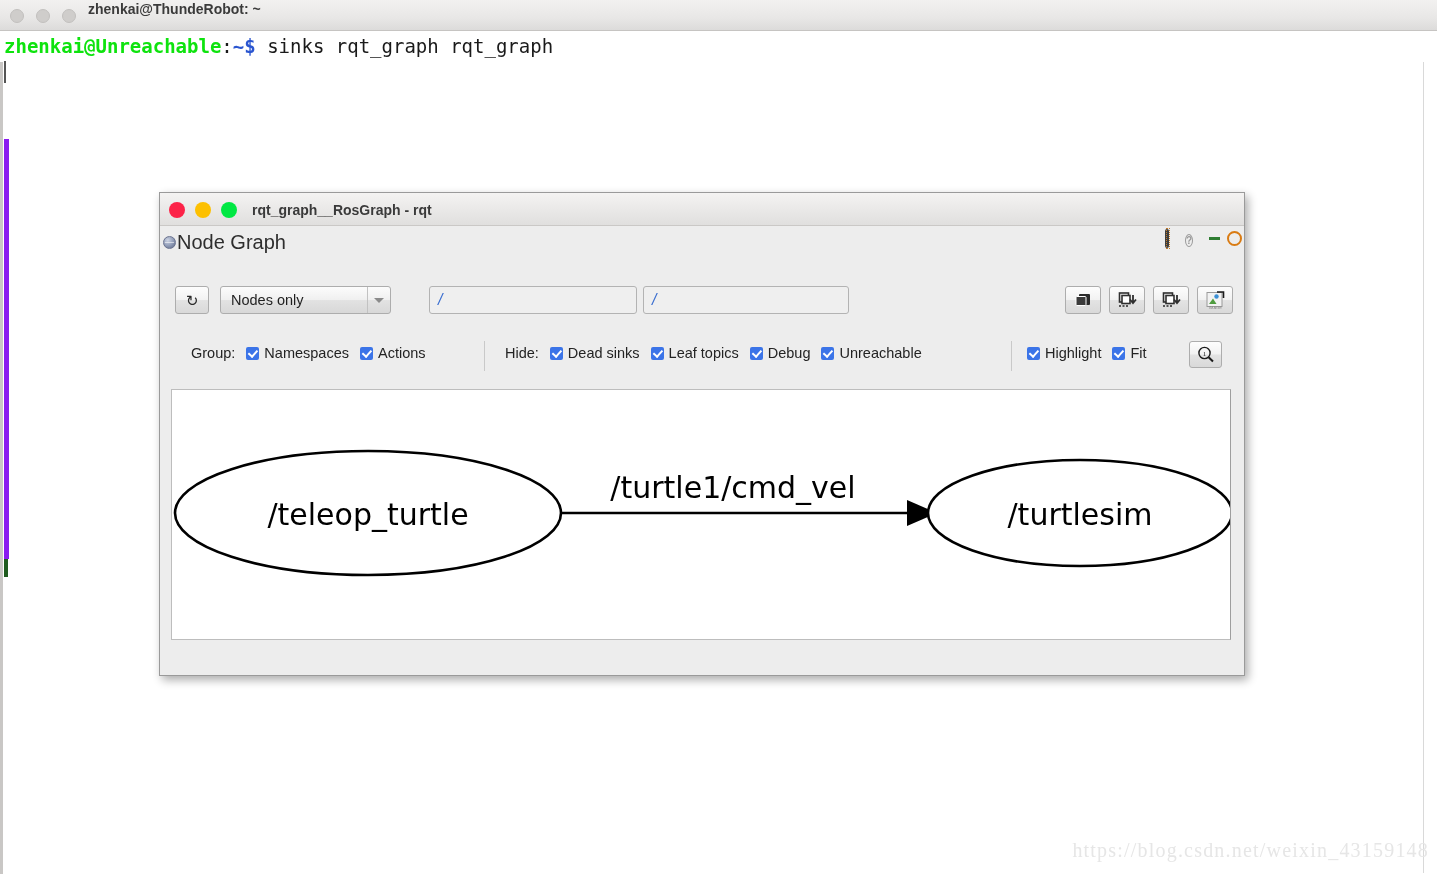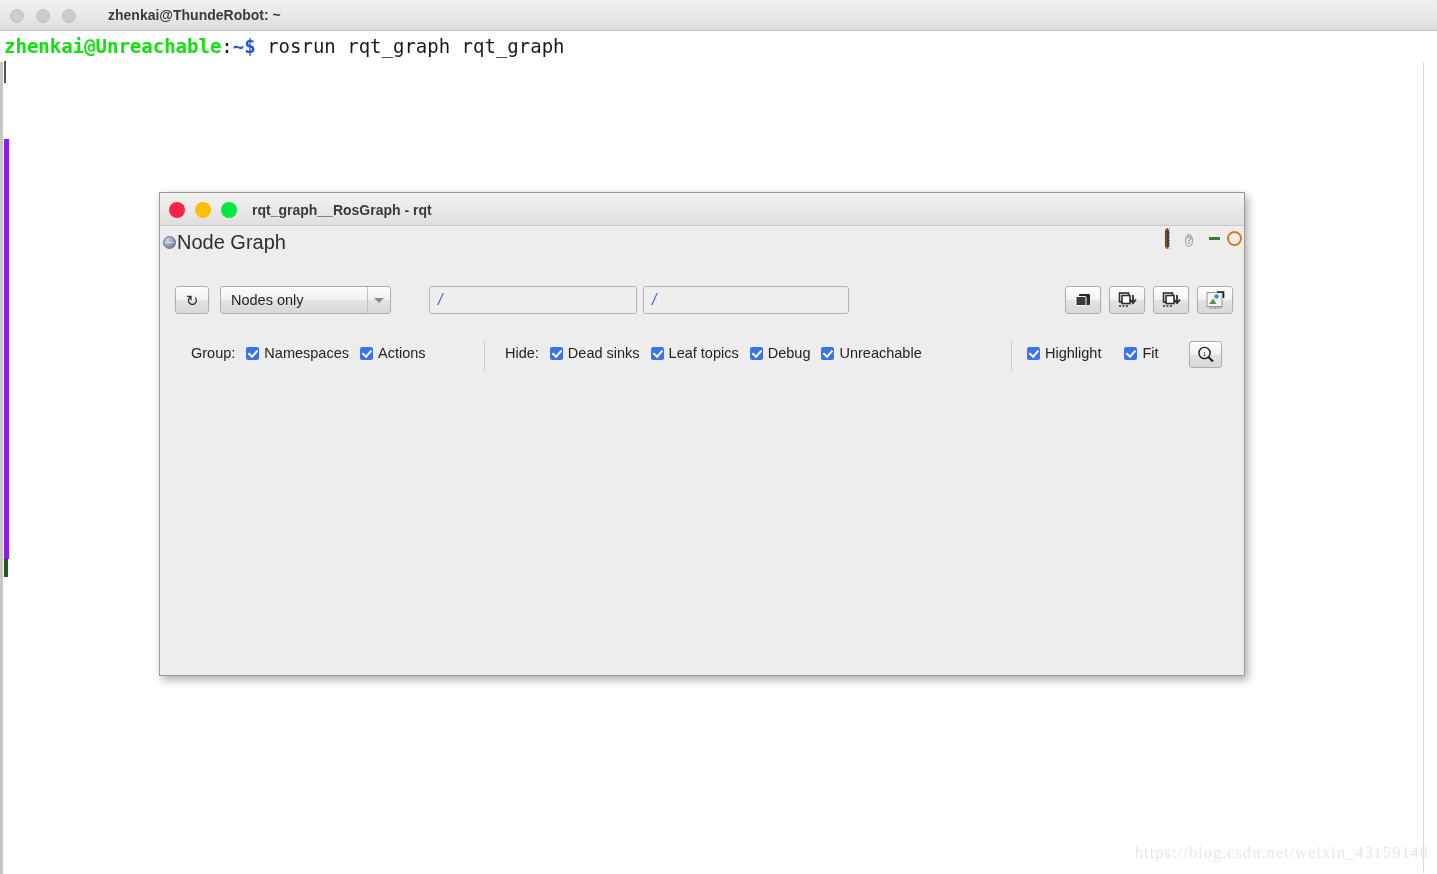--- a/index.html
+++ b/index.html
@@ -40,27 +40,26 @@
     background: #cfcdcb;
     border: 1px solid #c2c0be;
     box-sizing: border-box;
   }
   #term-dot-close { left: 10px; }
   #term-dot-min   { left: 36px; }
   #term-dot-max   { left: 62px; }
   #terminal-title {
     position: absolute;
     left: 88px;
-    top: 7px;
+    top: 1px;
     font-size: 14px;
     font-weight: bold;
     color: #3b3b3b;
     font-family: "Liberation Sans", sans-serif;
     letter-spacing: 0px;
-    margin-left: 20px;
   }
   #terminal-body {
     position: absolute;
     left: 0; top: 31px;
     width: 1437px;
     height: 843px;
     background: #ffffff;
   }
   #terminal-line {
     position: absolute;
@@ -113,21 +112,21 @@
     top: 31px;
     width: 3px;
     height: 843px;
     background: #c9c7c5;
   }
   #watermark {
     position: absolute;
     right: 8px;
     bottom: 12px;
     font-family: "Liberation Serif", serif;
-    font-size: 16px;
+    font-size: 20px;
     letter-spacing: 1.2px;
     color: #e6e6e6;
     white-space: nowrap;
   }
 
   
   #rqt-window {
     position: absolute;
     left: 159px;
     top: 192px;
@@ -409,21 +408,21 @@
     position: absolute;
     left: 851px; top: 0;
     width: 1px; height: 30px;
     background: #c9c9c9;
   }
   #view-section {
     position: absolute;
     left: 867px; top: 4px;
     display: flex;
     align-items: center;
-    gap: 23px;
+    gap: 11px;
   }
   #fit-zoom-button {
     position: absolute;
     left: 1029px; top: 0;
     width: 33px; height: 27px;
     background: linear-gradient(to bottom, #fdfdfd 0%, #f2f2f2 48%, #e3e3e3 52%, #d9d9d9 100%);
     border: 1px solid #adadad;
     border-radius: 3px;
     box-sizing: border-box;
     display: flex;
@@ -476,21 +475,21 @@
 
   <div id="terminal-titlebar">
     <div class="term-dot" id="term-dot-close"></div>
     <div class="term-dot" id="term-dot-min"></div>
     <div class="term-dot" id="term-dot-max"></div>
     <div id="terminal-title">zhenkai@ThundeRobot: ~</div>
   </div>
 
   <div id="terminal-body">
     <div id="terminal-gutter"></div>
-    <div id="terminal-line"><span class="t-green">zhenkai@Unreachable</span><span class="t-black">:</span><span class="t-blue">~$</span><span class="t-black"> rosrun rqt_graph rqt_graph</span></div>
+    <div id="terminal-line"><span class="t-green">zhenkai@Unreachable</span><span class="t-black">:</span><span class="t-blue">~$</span><span class="t-black"> sinks rqt_graph rqt_graph</span></div>
     <div id="terminal-cursor"></div>
     <div id="terminal-left-mark"></div>
     <div id="terminal-left-mark2"></div>
     <div id="terminal-scroll-edge"></div>
     <div id="watermark">https://blog.csdn.net/weixin_43159148</div>
   </div>
 
 </div>
 
 <div id="rqt-window">
@@ -635,14 +634,30 @@
 
     <div id="fit-zoom-button">
       <svg width="20" height="20" viewBox="0 0 20 20">
         <circle cx="8.5" cy="8" r="5.6" fill="none" stroke="#1a1a1a" stroke-width="1.4"></circle>
         <line x1="12.6" y1="12.2" x2="17" y2="16.5" stroke="#1a1a1a" stroke-width="2"></line>
         <text x="8.5" y="11" font-size="7" text-anchor="middle" fill="#1a1a1a" font-family="Liberation Serif, serif">1</text>
       </svg>
     </div>
   </div>
 
+  <div id="graph-canvas">
+    <svg id="graph-svg" width="1058" height="249" viewBox="0 0 1058 249">
+
+      <line class="edge-line" x1="389" y1="123" x2="735" y2="123"></line>
+      <polygon points="735,110 765,123 735,136" fill="#000000"></polygon>
+
+      <text class="edge-label" x="561" y="108">/turtle1/cmd_vel</text>
+
+      <ellipse class="node-ellipse" cx="196" cy="123" rx="193" ry="62"></ellipse>
+      <text class="node-text" x="196" y="126">/teleop_turtle</text>
+
+      <ellipse class="node-ellipse" cx="908" cy="123" rx="152" ry="53"></ellipse>
+      <text class="node-text" x="908" y="126">/turtlesim</text>
+
+    </svg>
+  </div>
 
 </div>
 
 </body></html>

